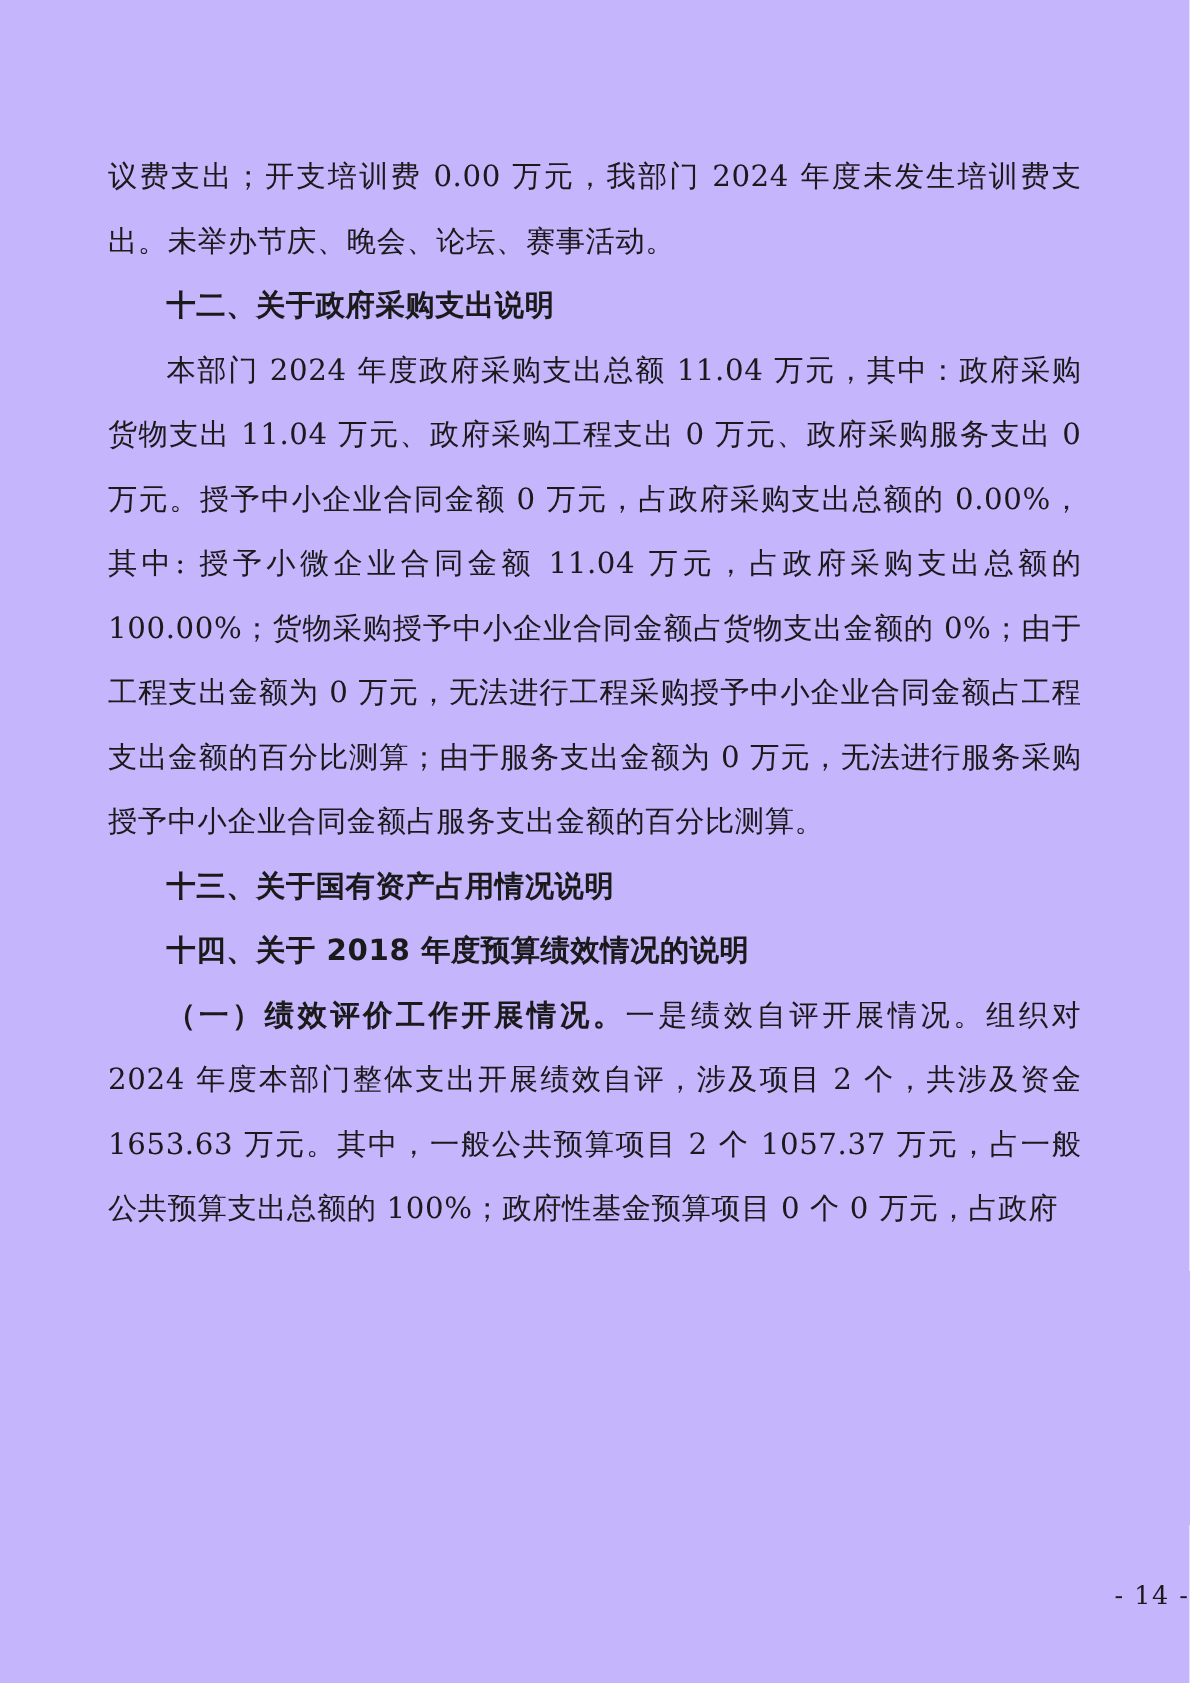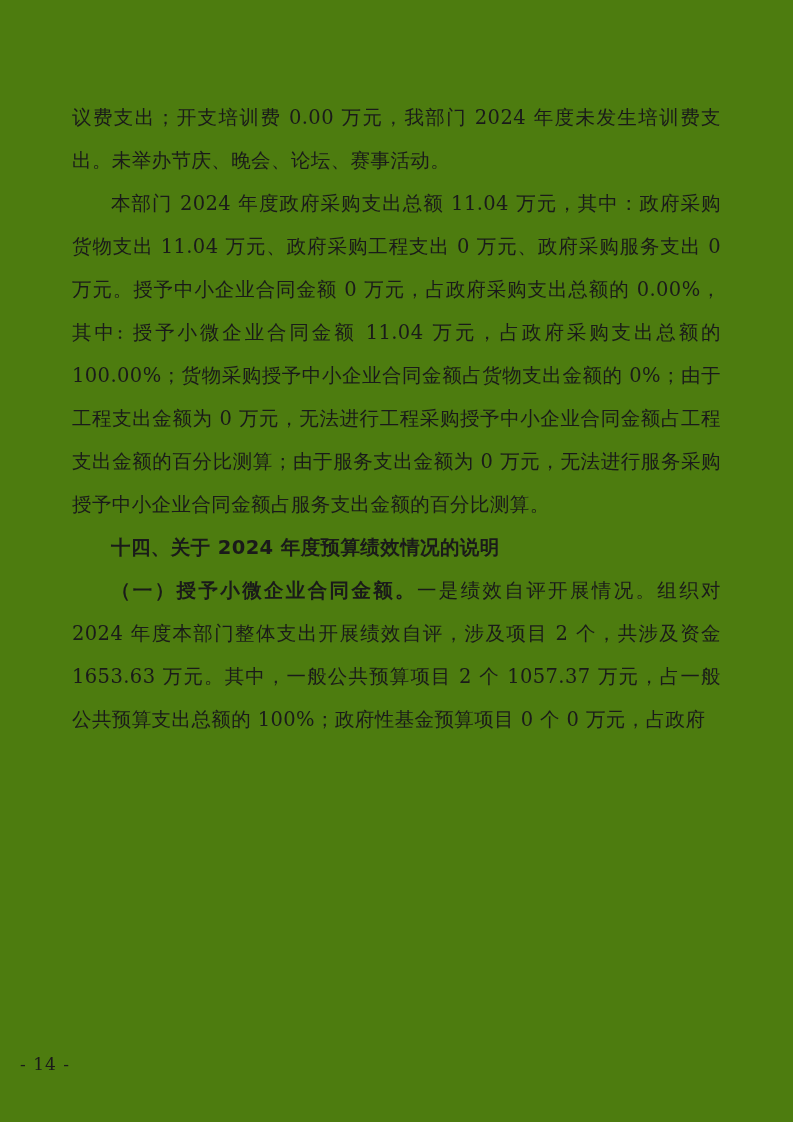--- a/index.html
+++ b/index.html
@@ -4,21 +4,21 @@
 <style>
   html, body {
     margin: 0;
     padding: 0;
     background: #ffffff;
   }
   .page {
     position: relative;
     width: 793px;
     height: 1122px;
-    background: #4d7c0f;
+    background: #c4b5fd;
     box-sizing: border-box;
     padding: 96px 72px 60px 72px;
     font-family: "DejaVu Serif", "Liberation Serif", serif;
     color: #1a1a1a;
     overflow: hidden;
   }
   .body-text {
     font-size: 19.5px;
     line-height: 43px;
     letter-spacing: 0.4px;
@@ -43,43 +43,45 @@
   }
   .lead-bold {
     font-weight: bold;
     font-family: "DejaVu Sans", "Liberation Sans", sans-serif;
   }
   .page-number {
     position: absolute;
     left: 0;
     right: 0;
     bottom: 48px;
-    text-align: left;
+    text-align: right;
     font-size: 17px;
     font-family: "DejaVu Serif", "Liberation Serif", serif;
     color: #1a1a1a;
     letter-spacing: 1px;
     margin-left: 20px;
   }
 </style>
 </head>
 <body>
 
 <div class="page">
 
   <div class="content">
 
     <p class="body-text para noindent">议费支出；开支培训费 0.00 万元，我部门 2024 年度未发生培训费支出。未举办节庆、晚会、论坛、赛事活动。</p>
 
+    <p class="heading">十二、关于政府采购支出说明</p>
 
     <p class="body-text para">本部门 2024 年度政府采购支出总额 11.04 万元，其中：政府采购货物支出 11.04 万元、政府采购工程支出 0 万元、政府采购服务支出 0 万元。授予中小企业合同金额 0 万元，占政府采购支出总额的 0.00%，其中: 授予小微企业合同金额 11.04 万元，占政府采购支出总额的 100.00%；货物采购授予中小企业合同金额占货物支出金额的 0%；由于工程支出金额为 0 万元，无法进行工程采购授予中小企业合同金额占工程支出金额的百分比测算；由于服务支出金额为 0 万元，无法进行服务采购授予中小企业合同金额占服务支出金额的百分比测算。</p>
 
+    <p class="heading">十三、关于国有资产占用情况说明</p>
 
 
-    <p class="heading">十四、关于 2024 年度预算绩效情况的说明</p>
+    <p class="heading">十四、关于 2018 年度预算绩效情况的说明</p>
 
-    <p class="body-text para"><span class="lead-bold">（一）授予小微企业合同金额。</span><span>一是绩效自评开展情况。组织对 2024 年度本部门整体支出开展绩效自评，涉及项目 2 个，共涉及资金 1653.63 万元。其中，一般公共预算项目 2 个 1057.37 万元，占一般公共预算支出总额的 100%；政府性基金预算项目 0 个 0 万元，占政府</span></p>
+    <p class="body-text para"><span class="lead-bold">（一）绩效评价工作开展情况。</span><span>一是绩效自评开展情况。组织对 2024 年度本部门整体支出开展绩效自评，涉及项目 2 个，共涉及资金 1653.63 万元。其中，一般公共预算项目 2 个 1057.37 万元，占一般公共预算支出总额的 100%；政府性基金预算项目 0 个 0 万元，占政府</span></p>
 
   </div>
 
   <div class="page-number">- 14 -</div>
 
 </div>
 
 </body></html>

